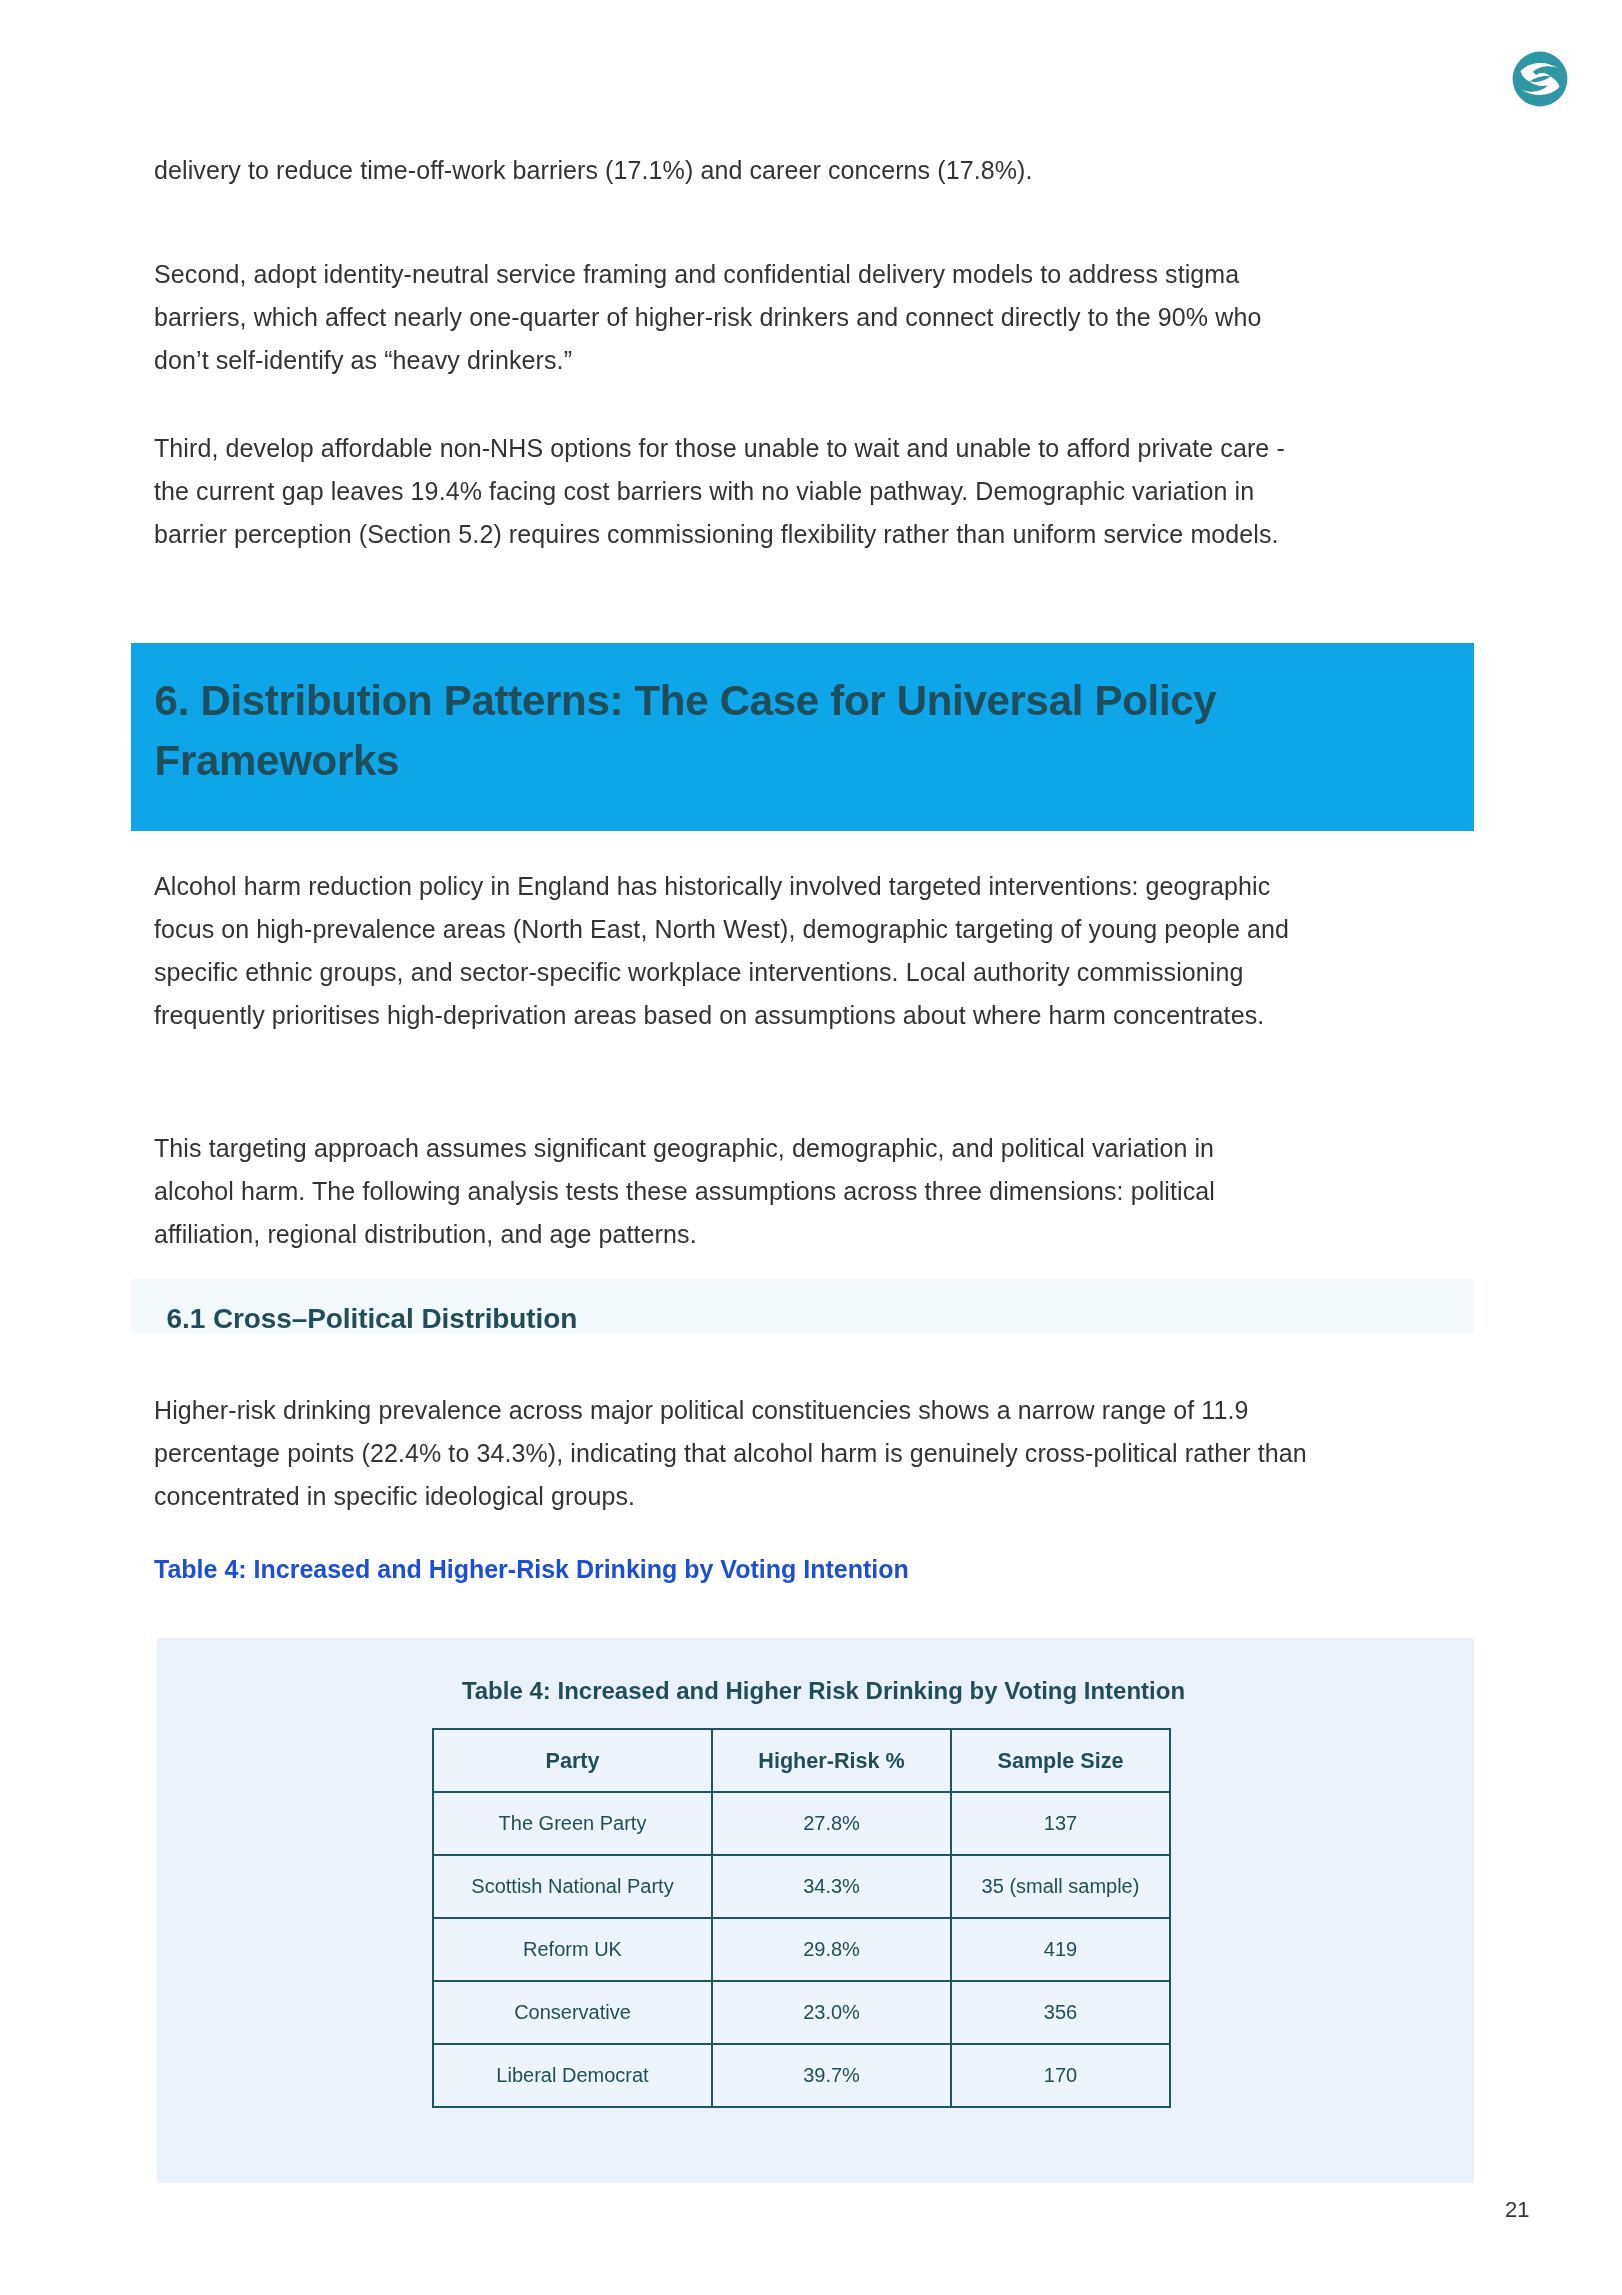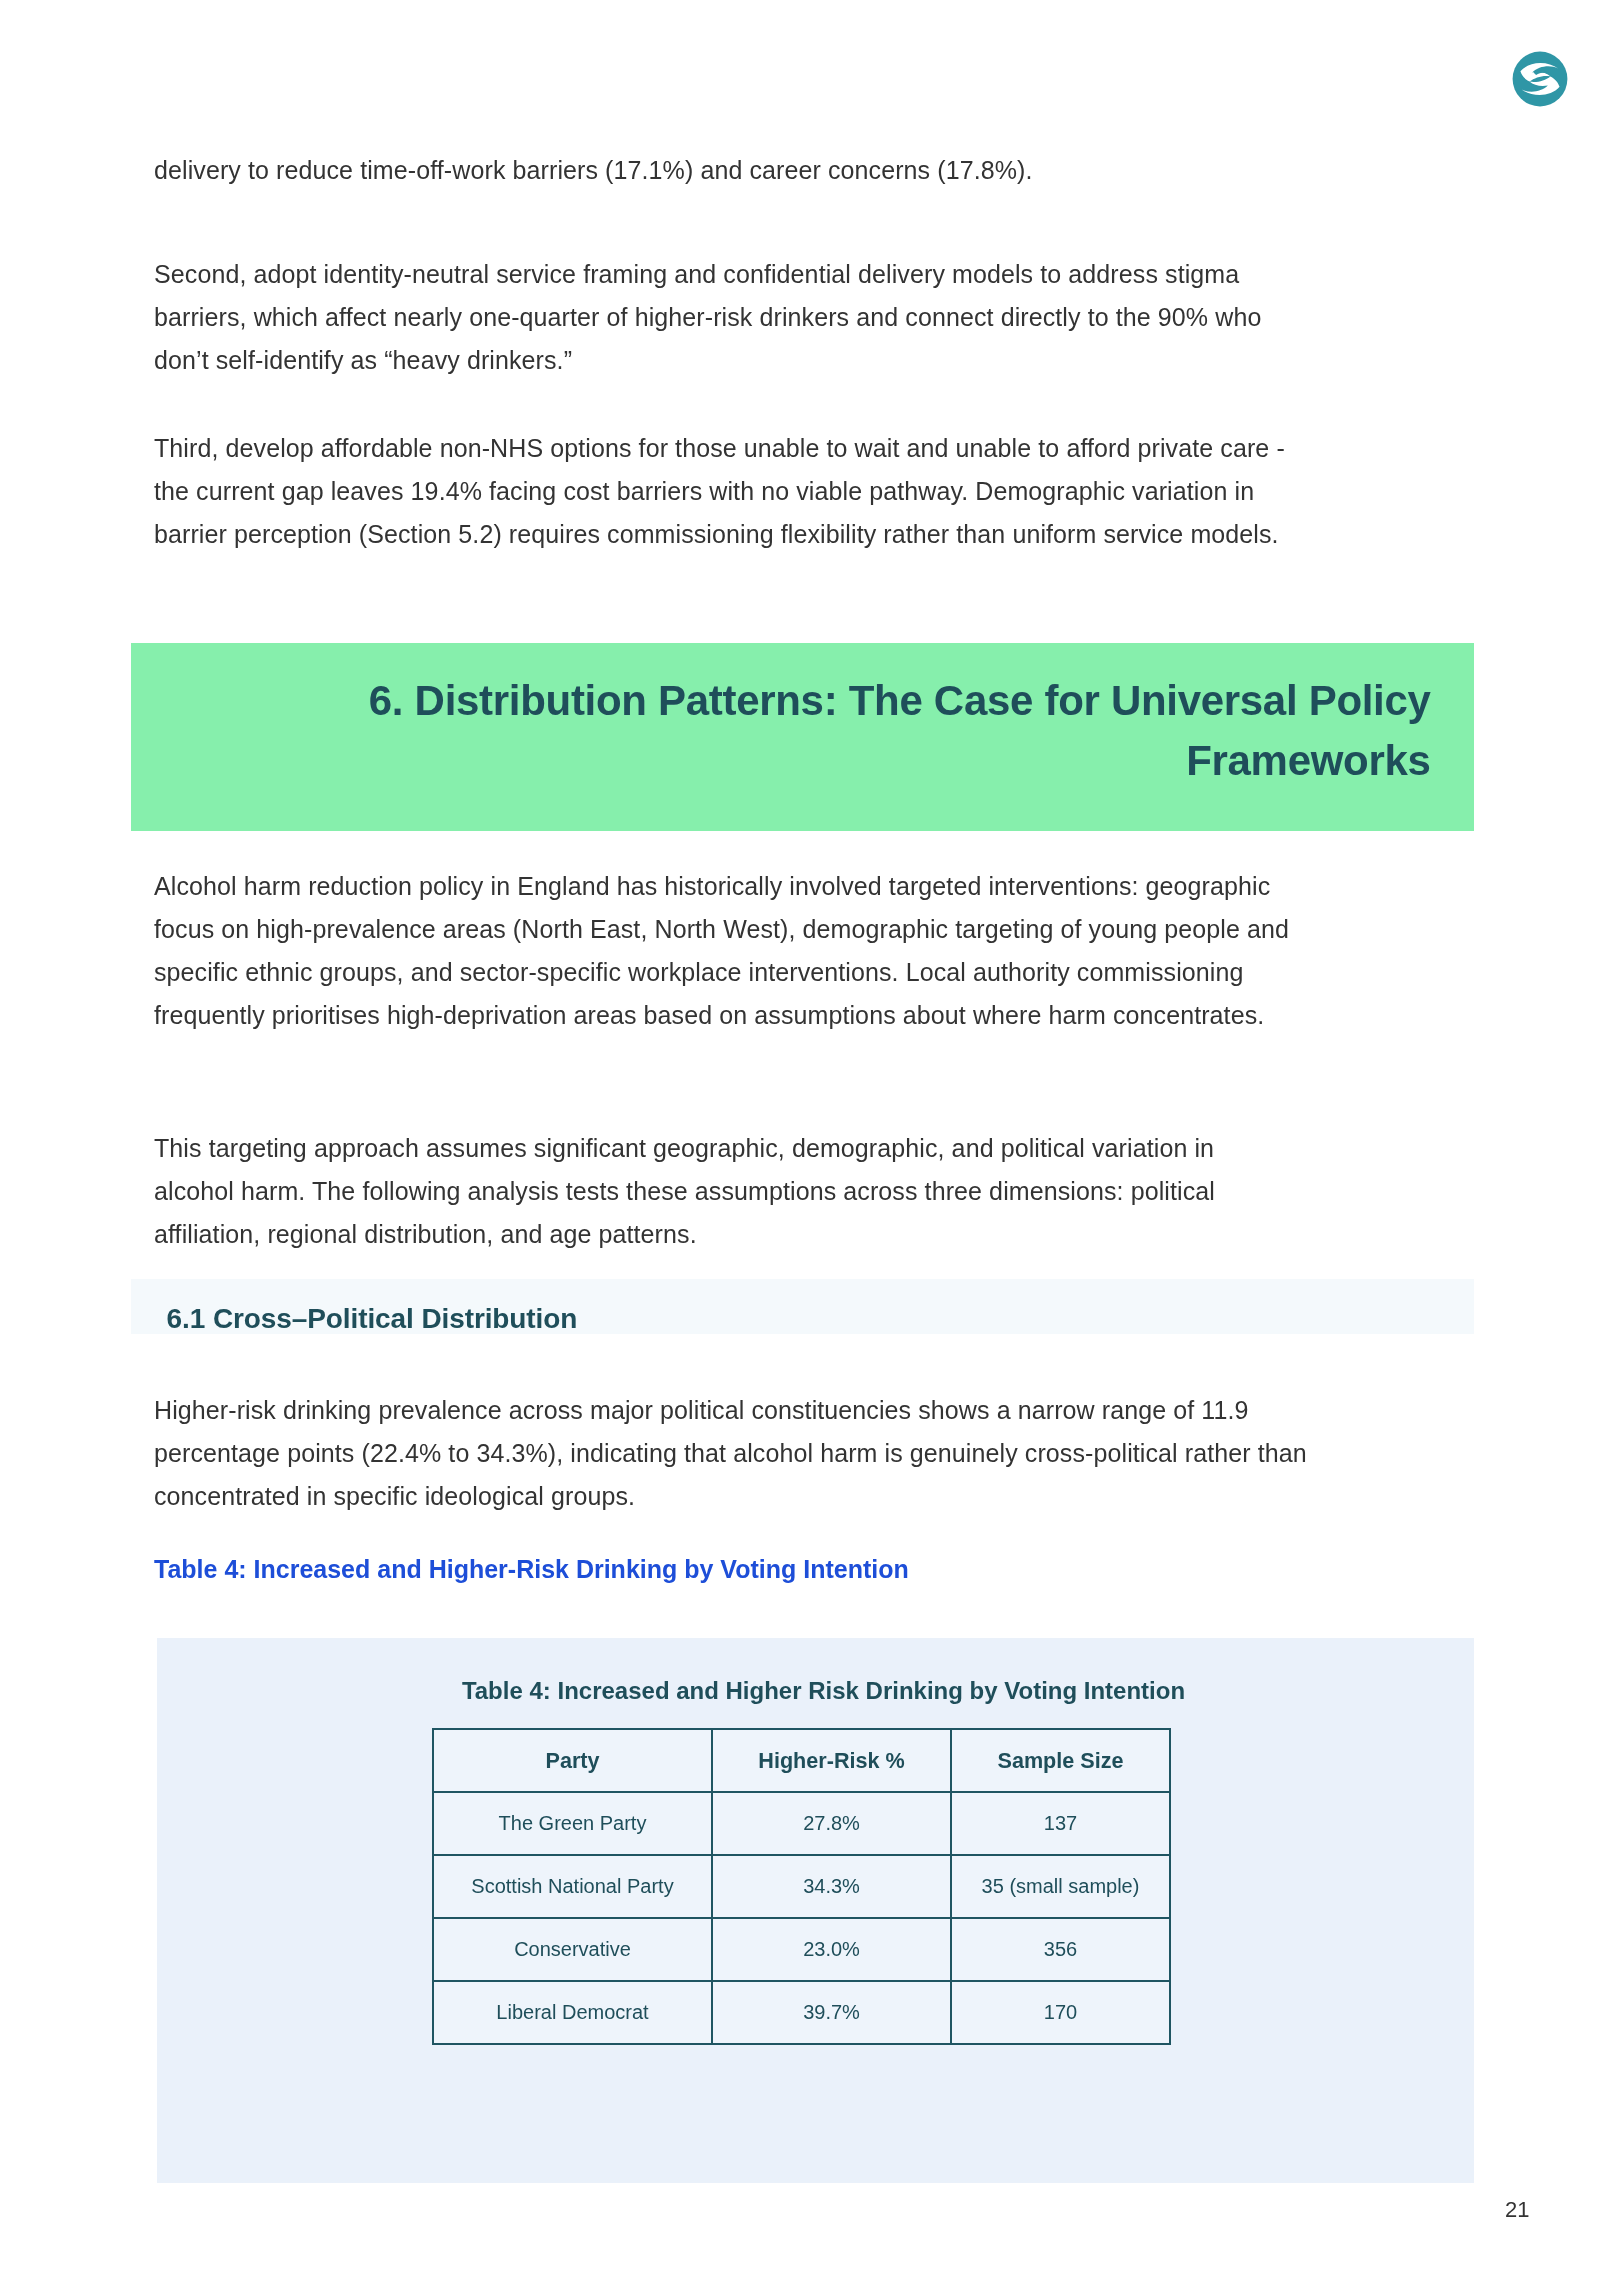--- a/index.html
+++ b/index.html
@@ -53,22 +53,21 @@
   .p2 { position: absolute; left: 0;   top: 253px; width: 1112px; }
   .p3 { position: absolute; left: 0;   top: 427px; width: 1139px; }
 
   
   .section-band {
     position: absolute;
     left: 131px;
     top: 643px;
     width: 1343px;
     height: 188px;
-    background: #86efac;
-    text-align: right;
+    background: #0ea5e9;
   }
   .section-band h1 {
     margin: 0;
     position: absolute;
     left: 23.6px;
     top: 27.5px;
     width: 1276px;
     font-size: 42px;
     line-height: 60px;
     font-weight: bold;
@@ -230,20 +229,25 @@
           <td>The Green Party</td>
           <td>27.8%</td>
           <td>137</td>
         </tr>
         <tr>
           <td>Scottish National Party</td>
           <td>34.3%</td>
           <td>35 (small sample)</td>
         </tr>
         <tr>
+          <td>Reform UK</td>
+          <td>29.8%</td>
+          <td>419</td>
+        </tr>
+        <tr>
           <td>Conservative</td>
           <td>23.0%</td>
           <td>356</td>
         </tr>
         <tr>
           <td>Liberal Democrat</td>
           <td>39.7%</td>
           <td>170</td>
         </tr>
       </tbody>

